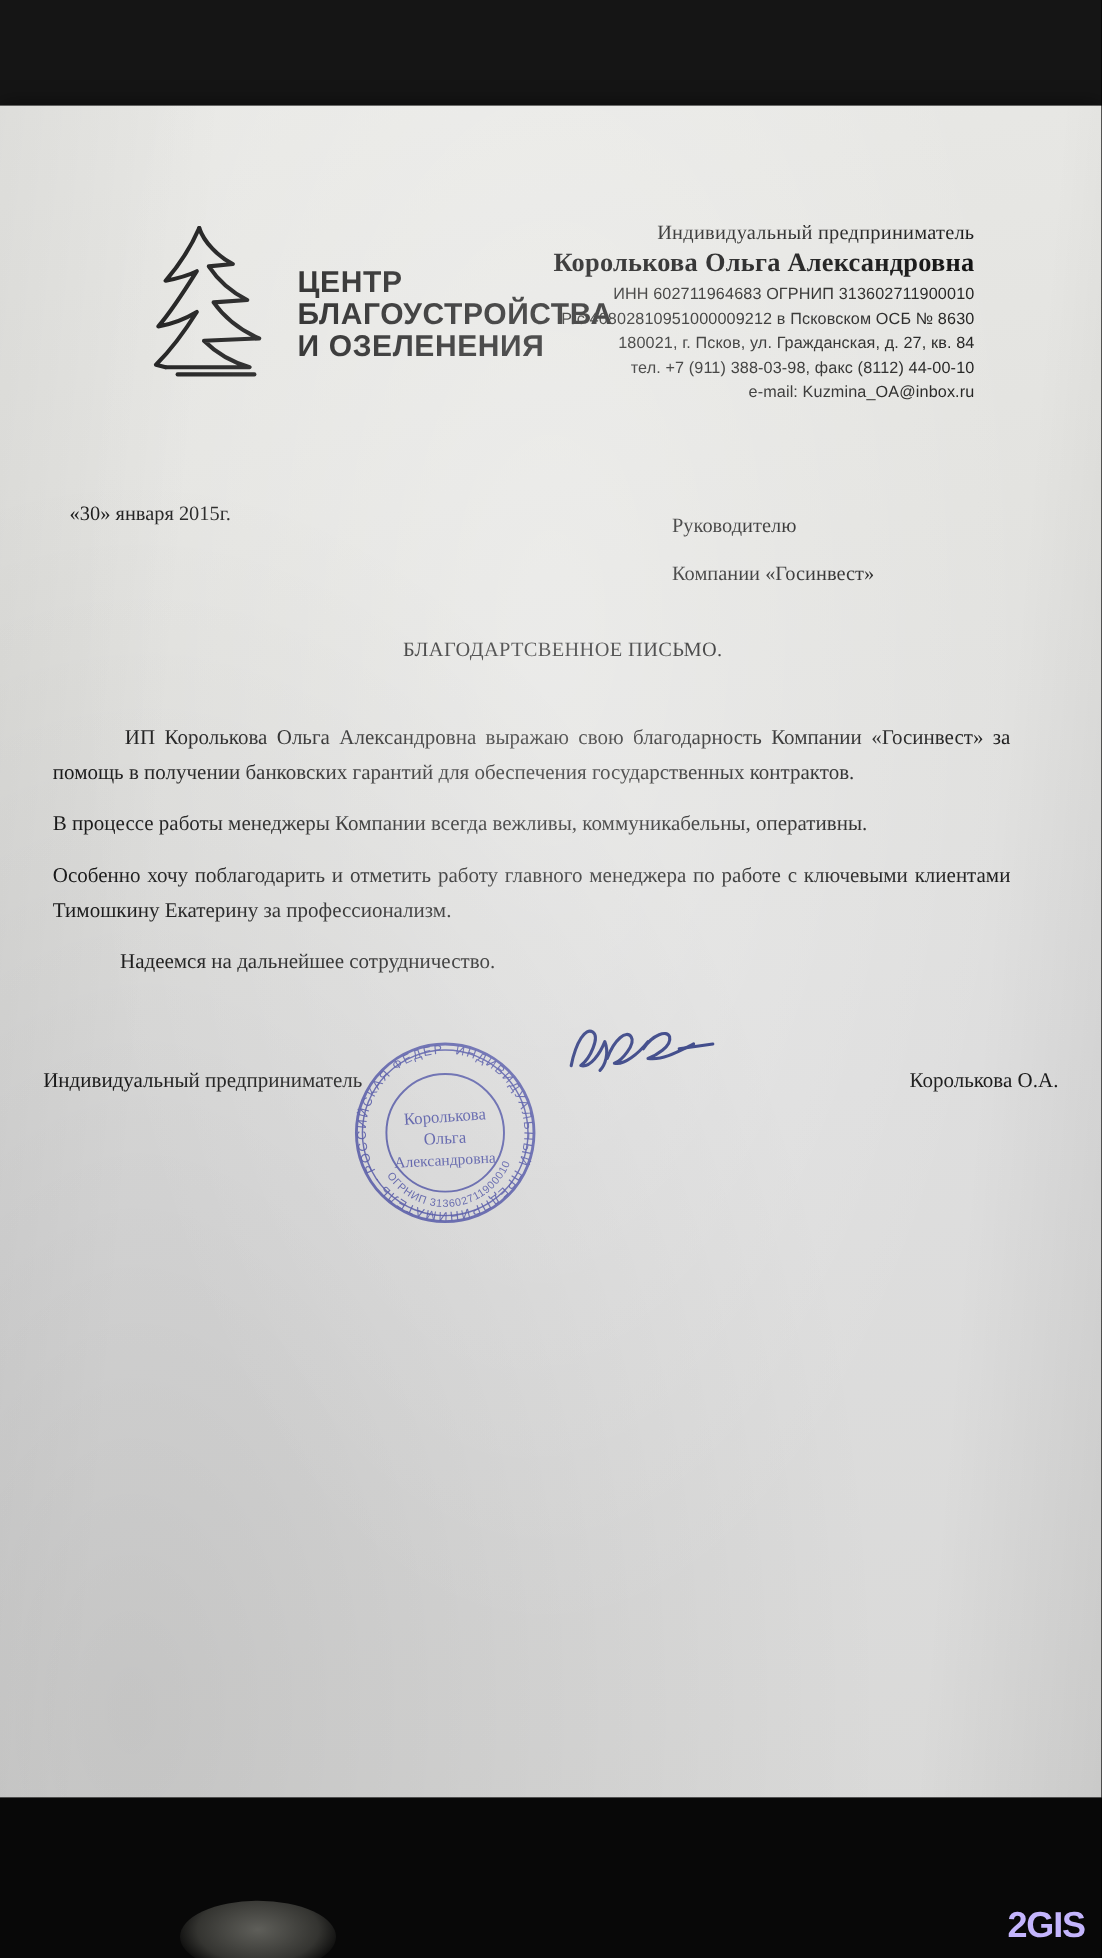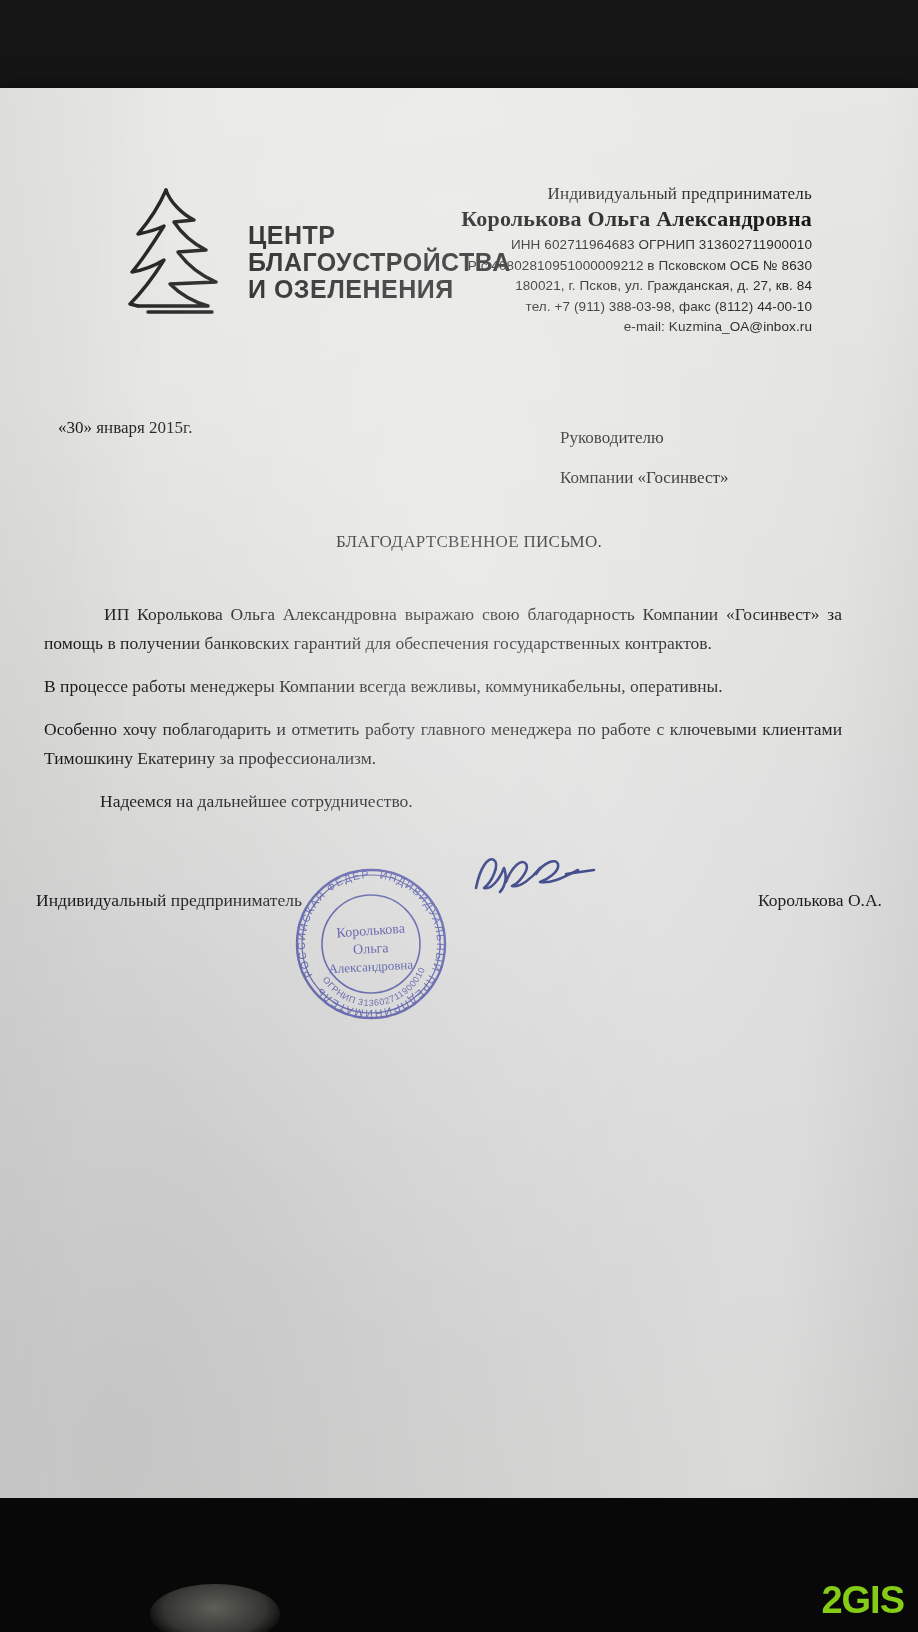--- a/index.html
+++ b/index.html
@@ -191,22 +191,22 @@
     border-radius: 50%;
     color: #3a3fa0;
     opacity: .88;
   }
 
   .watermark {
     position: absolute;
     right: 14px; bottom: 10px;
     font-family: "Liberation Sans", sans-serif;
     font-weight: bold;
-    font-size: 38px;
-    color: #84cc16;
+    font-size: 30px;
+    color: #c4b5fd;
     letter-spacing: -1px;
   }
 </style>
 </head>
 <body>
 
 <div id="top-strip">
   <div class="ghost"></div>
 </div>
 

